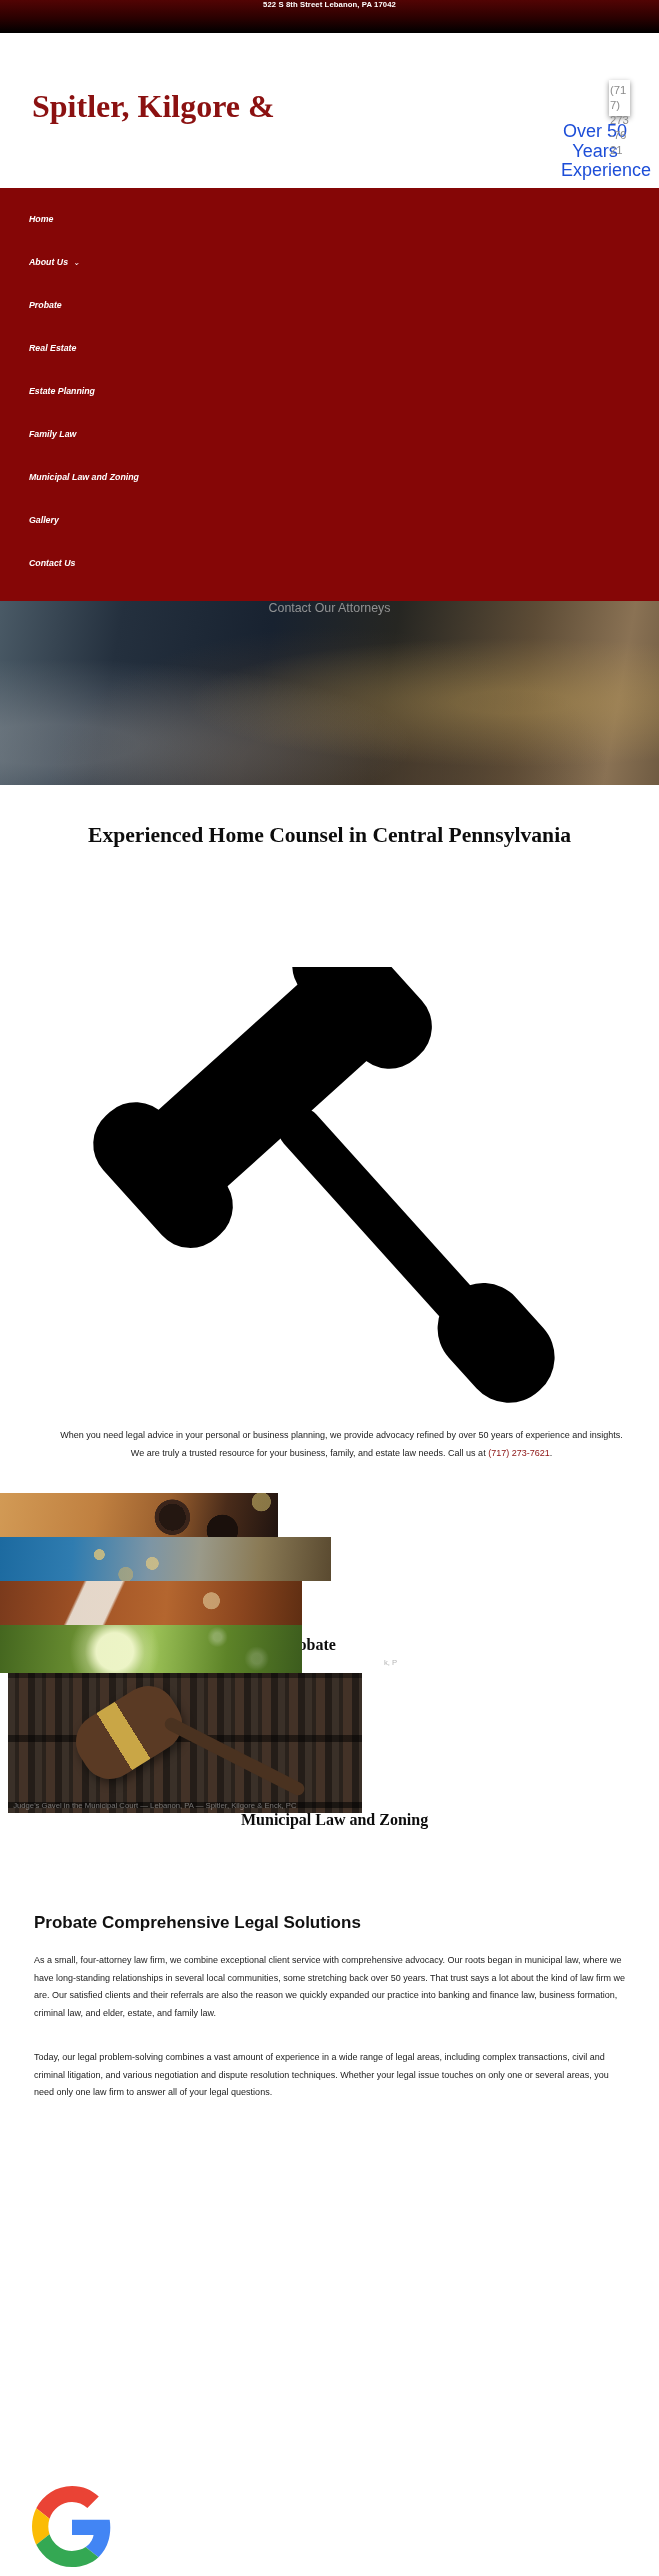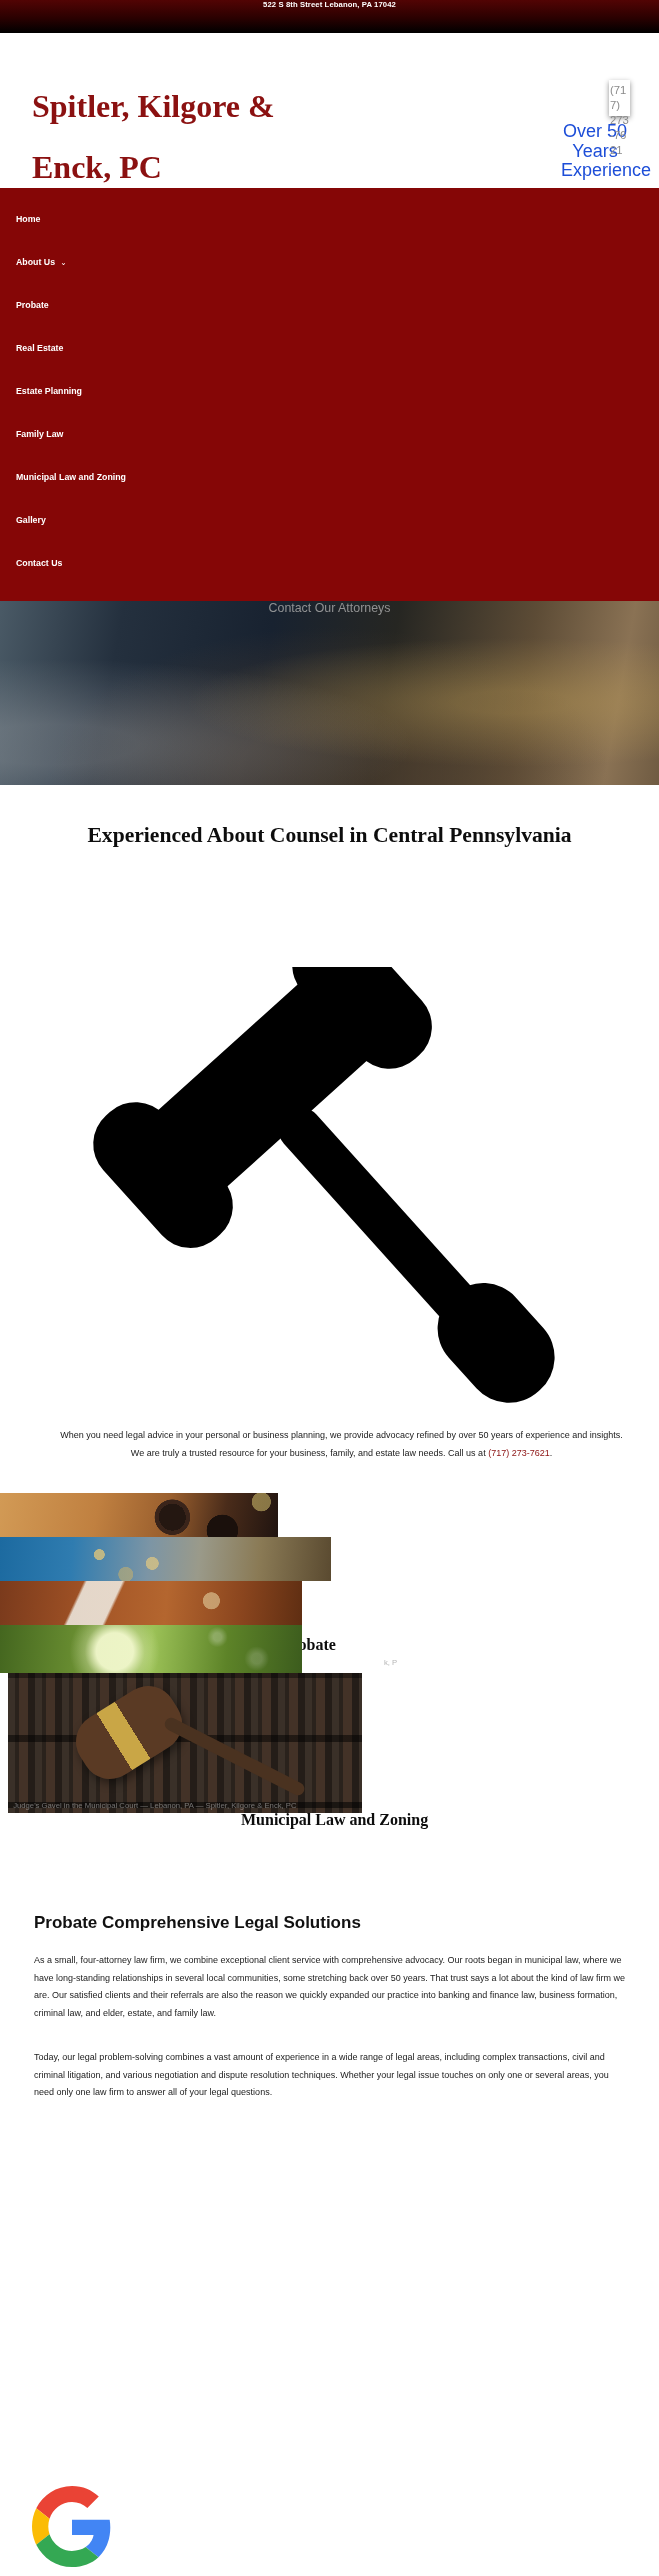--- a/index.html
+++ b/index.html
@@ -19,22 +19,22 @@
   .firm-name .line { display:block; }
   .experience { position:absolute; right:30px; top:89px; width:68px; text-align:center;
     font-size:18px; line-height:19.6px; color:#1d4ed8; z-index:1; }
   .phone-bg { position:absolute; right:29px; top:47px; width:20.6px; height:36px; background:#fff;
     box-shadow:0 2.1px 5.2px rgba(0,0,0,.45); z-index:2; }
   .phone-text { position:absolute; right:30px; top:50px; width:19px; font-size:11.3px; line-height:15px;
     color:#8a8a8a; word-break:break-all; text-decoration:none; z-index:3; }
 
   
   .mainnav { position:absolute; top:188px; left:0; width:659px; height:413px; background:#850606; padding-top:26px; }
-  .nav-item { height:43px; padding-left:16px; color:#fff; font-size:8.8px; font-weight:700;
-    display:flex; align-items:flex-start; cursor:pointer; }
+  .nav-item { height:43px; padding-left:29px; color:#fff; font-size:8.8px; font-weight:700;
+    display:flex; align-items:flex-start; cursor:pointer;font-style:italic; }
   .nav-item .chev { margin-left:5.2px; font-size:7.7px; position:relative; top:0.5px; font-weight:400; }
 
   
   .hero { position:absolute; top:601px; left:0; width:659px; height:184px;
     background:
       radial-gradient(ellipse at 78% 55%, rgba(205,170,90,.35) 0 8%, transparent 45%),
       radial-gradient(ellipse at 8% 78%, rgba(200,200,200,.28) 0 10%, transparent 42%),
       radial-gradient(ellipse at 50% 95%, rgba(90,70,50,.5) 0 20%, transparent 60%),
       linear-gradient(100deg,#4a5a66 0%,#24303e 18%,#182230 40%,#262622 58%,#5d4c36 78%,#8a7254 92%,#6f5b42 100%);
     display:flex; align-items:flex-start; justify-content:center; }
@@ -111,21 +111,20 @@
 
 <div class="page">
 
   <header class="topbar">
     <div class="address">522 S 8th Street Lebanon, PA 17042</div>
   </header>
 
   <section class="masthead">
     <h1 class="firm-name">
       <span class="line">Spitler, Kilgore &amp;</span>
-      <span class="line">Enck, PC</span>
     </h1>
     <div class="experience">Over 50 Years Experience</div>
     <div class="phone-bg"></div>
     <a class="phone-text" href="#">(717) 273-7621</a>
   </section>
 
   <nav class="mainnav">
     <div class="nav-item">
         <span>Home</span>
       </div>
@@ -153,21 +152,21 @@
       </div>
     <div class="nav-item">
         <span>Contact Us</span>
       </div>
   </nav>
 
   <div class="hero">
     <span class="watermark">Contact Our Attorneys</span>
   </div>
 
-  <h2 class="counsel">Experienced About Counsel in Central Pennsylvania</h2>
+  <h2 class="counsel">Experienced Home Counsel in Central Pennsylvania</h2>
 
   <div class="gavel">
     <svg width="567" height="448" viewBox="0 0 1100 870" xmlns="http://www.w3.org/2000/svg">
       <g fill="#000" transform="translate(-40,-120) rotate(48 460 350)">
         <rect x="360" y="40" width="200" height="620" rx="95"></rect>
         <rect x="300" y="10" width="320" height="160" rx="75"></rect>
         <rect x="300" y="530" width="320" height="160" rx="75"></rect>
         <rect x="530" y="310" width="640" height="85" rx="42"></rect>
         <rect x="1010" y="260" width="250" height="175" rx="85"></rect>
       </g>

